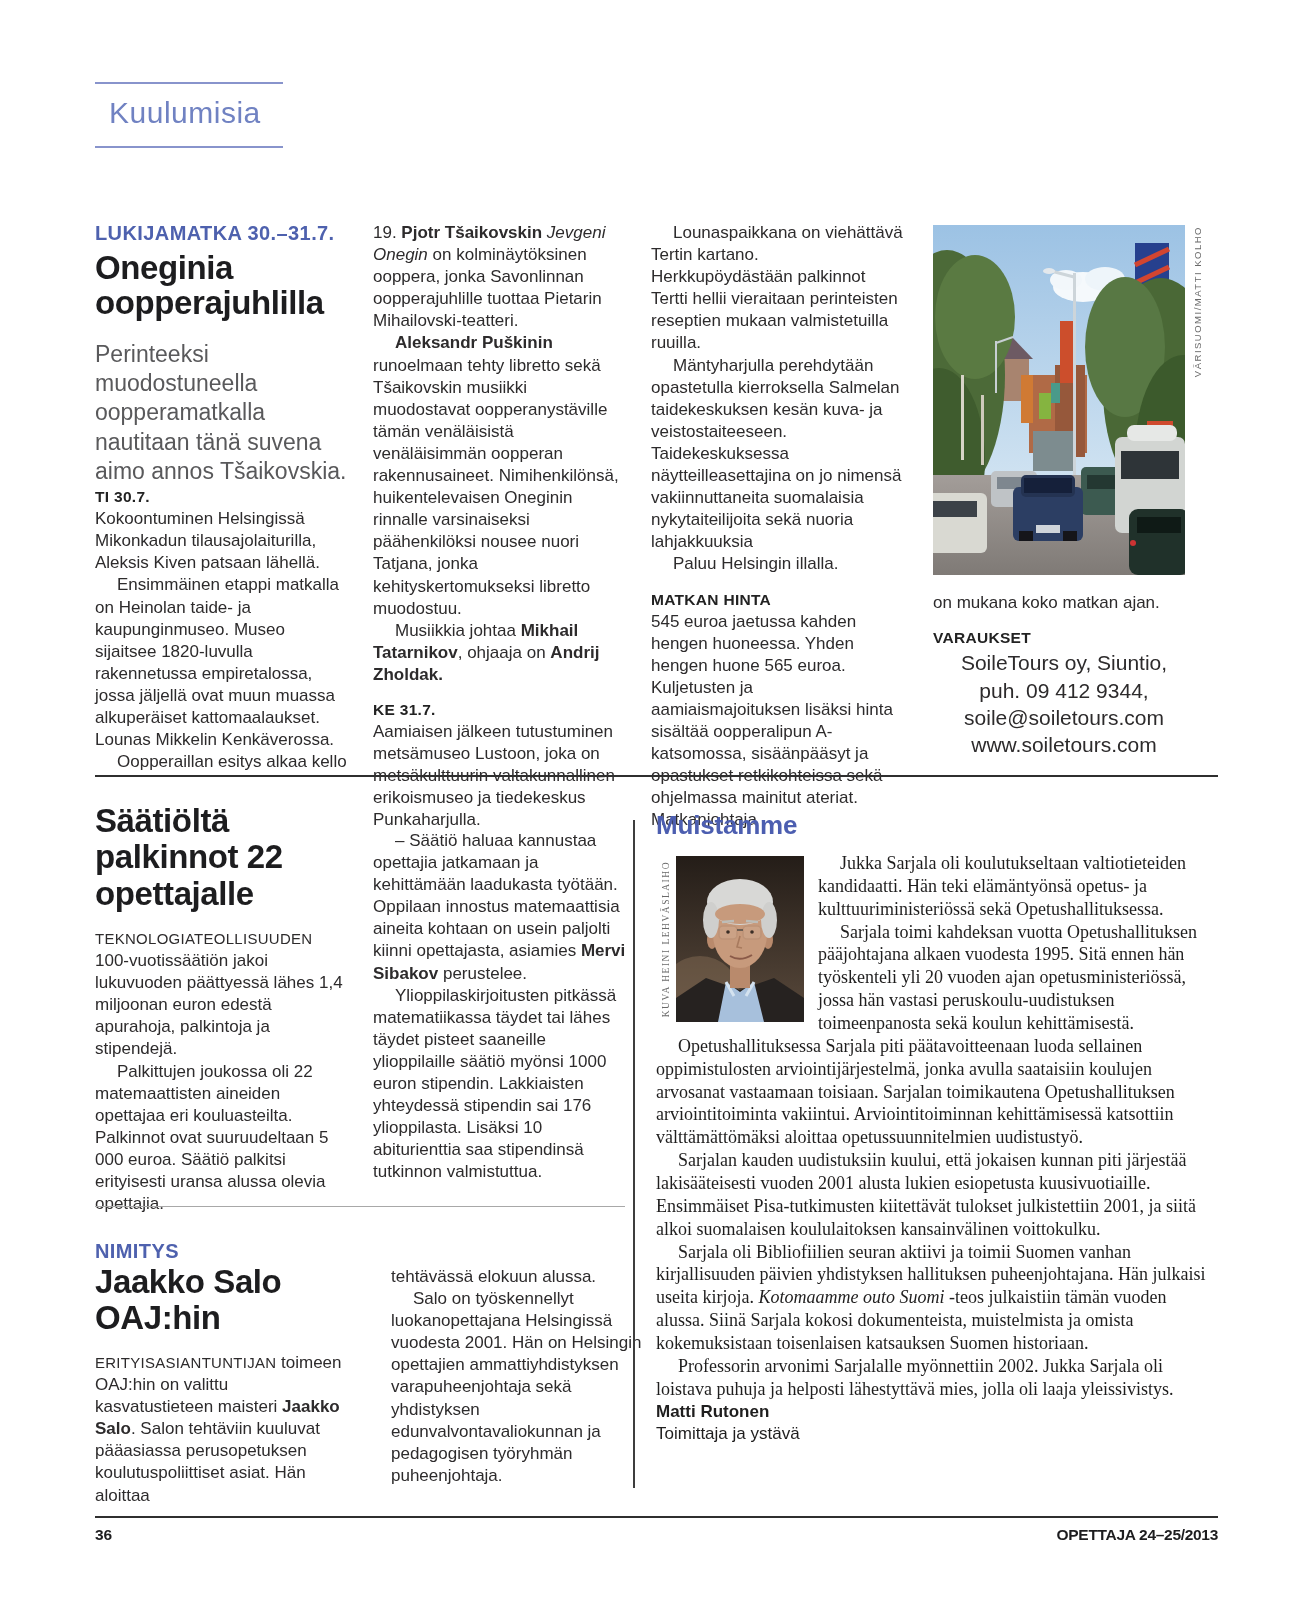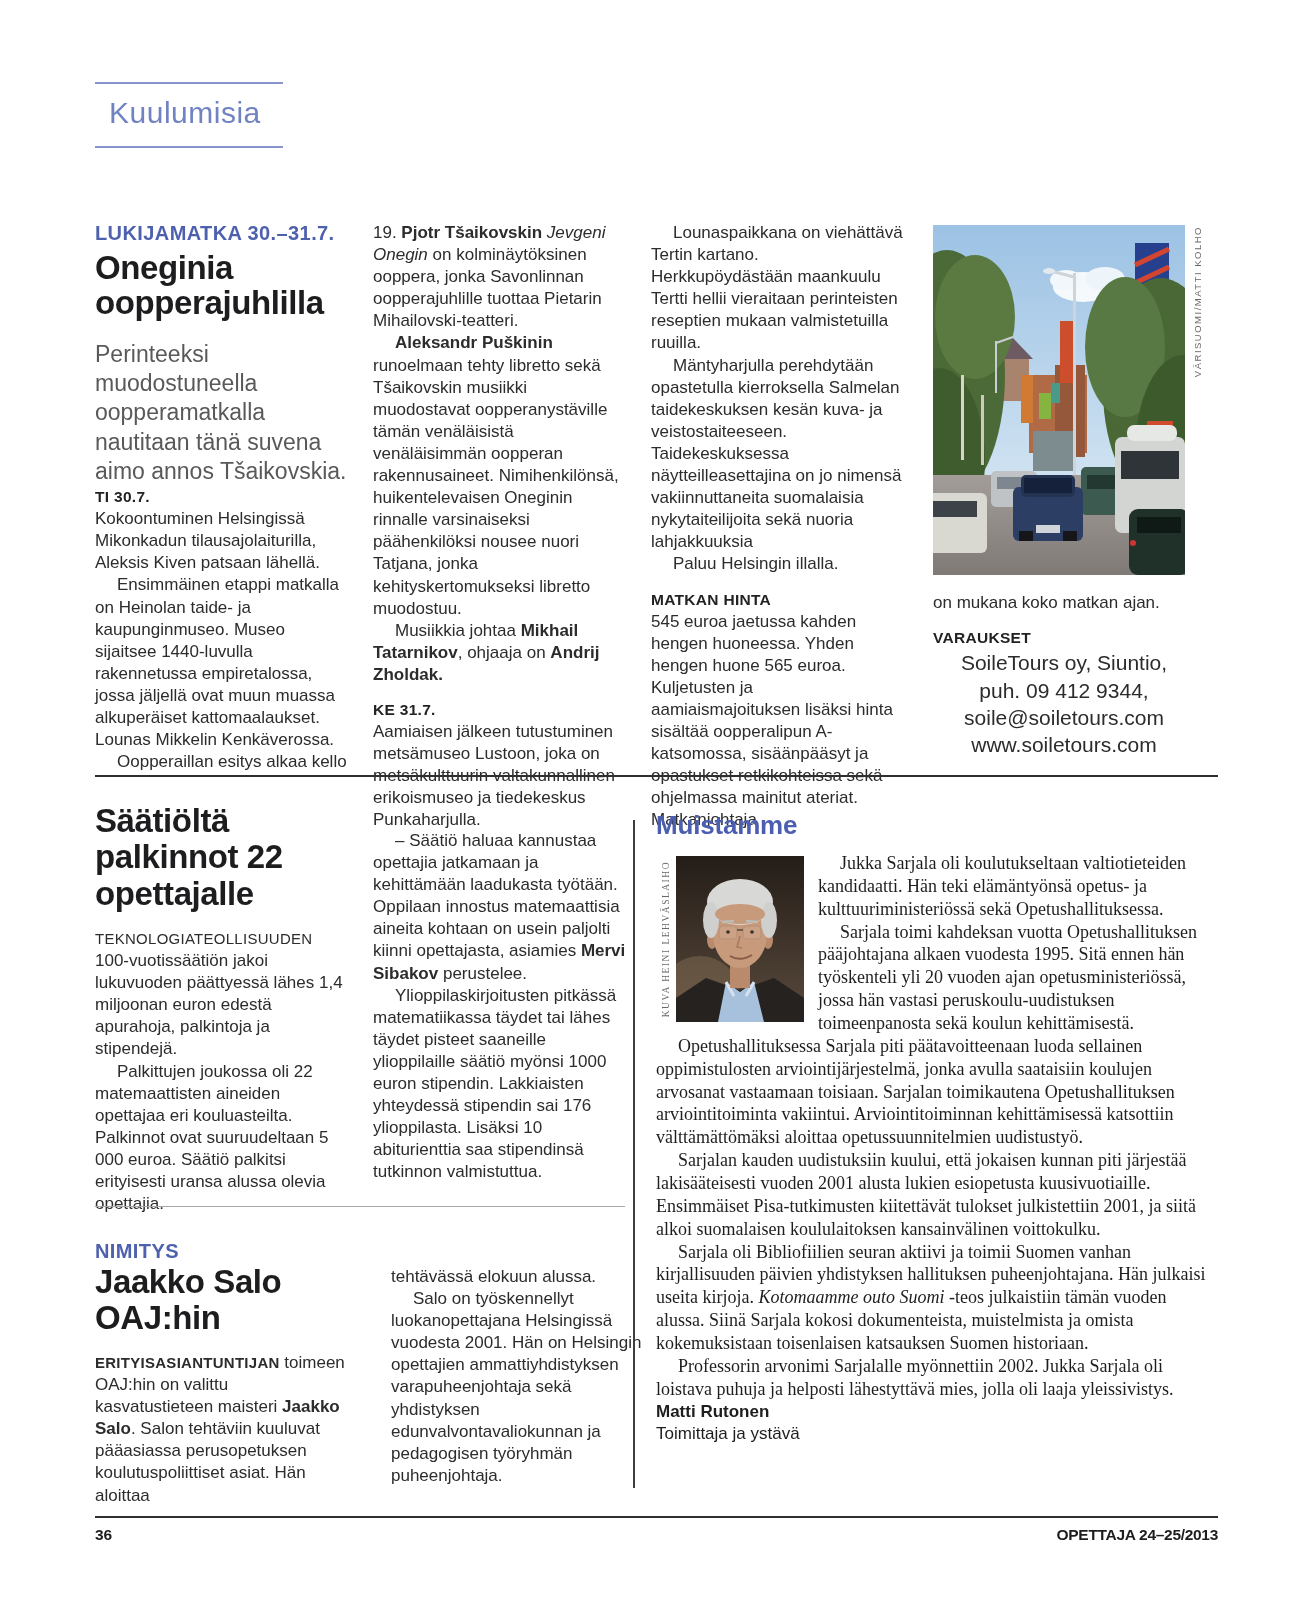--- a/index.html
+++ b/index.html
@@ -42,34 +42,34 @@
   <div class="abs masthead" style="left:109px;top:96px;">Kuulumisia</div>
   <div class="abs blue-rule" style="left:95px;top:146px;width:188px;height:2px;"></div>
 
   <div class="abs kicker" style="left:95px;top:222px;">LUKIJAMATKA 30.–31.7.</div>
   <div class="abs headline" style="left:95px;top:250px;width:262px;">Oneginia oopperajuhlilla</div>
   <div class="abs lede" style="left:95px;top:340px;width:262px;">Perinteeksi muodostuneella oopperamatkalla nautitaan tänä suvena aimo annos Tšaikovskia.</div>
 
   <div class="abs colbody" style="left:95px;top:487px;">
     <h4 class="subhead first">TI 30.7.</h4>
     <p><span>Kokoontuminen Helsingissä Mikonkadun tilausajolaiturilla, Aleksis Kiven patsaan lähellä.</span></p>
-    <p class="ind"><span>Ensimmäinen etappi matkalla on Heinolan taide- ja kaupunginmuseo. Museo sijaitsee 1440-luvulla rakennetussa empiretalossa, jossa jäljellä ovat muun muassa alkuperäiset kattomaalaukset. Lounas Mikkelin Kenkäverossa.</span></p>
+    <p class="ind"><span>Ensimmäinen etappi matkalla on Heinolan taide- ja kaupunginmuseo. Museo sijaitsee 1820-luvulla rakennetussa empiretalossa, jossa jäljellä ovat muun muassa alkuperäiset kattomaalaukset. Lounas Mikkelin Kenkäverossa.</span></p>
     <p class="ind"><span>Oopperaillan esitys alkaa kello</span></p>
   </div>
 
   <div class="abs colbody" style="left:373px;top:222px;">
     <p><span>19. </span><span style="font-weight: 700;">Pjotr Tšaikovskin </span><span style="font-style: italic;">Jevgeni Onegin</span><span> on kolminäytöksinen ooppera, jonka Savonlinnan oopperajuhlille tuottaa Pietarin Mihailovski-teatteri.</span></p>
     <p class="ind"><span style="font-weight: 700;">Aleksandr Puškinin</span><span> runoelmaan tehty libretto sekä Tšaikovskin musiikki muodostavat oopperanystäville tämän venäläisistä venäläisimmän oopperan rakennusaineet. Nimihenkilönsä, huikentelevaisen Oneginin rinnalle varsinaiseksi päähenkilöksi nousee nuori Tatjana, jonka kehityskertomukseksi libretto muodostuu.</span></p>
     <p class="ind"><span>Musiikkia johtaa </span><span style="font-weight: 700;">Mikhail Tatarnikov</span><span>, ohjaaja on </span><span style="font-weight: 700;">Andrij Zholdak.</span></p>
     <h4 class="subhead">KE 31.7.</h4>
     <p><span>Aamiaisen jälkeen tutustuminen metsämuseo Lustoon, joka on metsäkulttuurin valtakunnallinen erikoismuseo ja tiedekeskus Punkaharjulla.</span></p>
   </div>
 
   <div class="abs colbody" style="left:651px;top:222px;">
-    <p class="ind"><span>Lounaspaikkana on viehättävä Tertin kartano. Herkkupöydästään maankuulu Tertti hellii vieraitaan perinteisten reseptien mukaan valmistetuilla ruuilla.</span></p>
+    <p class="ind"><span>Lounaspaikkana on viehättävä Tertin kartano. Herkkupöydästään palkinnot Tertti hellii vieraitaan perinteisten reseptien mukaan valmistetuilla ruuilla.</span></p>
     <p class="ind"><span>Mäntyharjulla perehdytään opastetulla kierroksella Salmelan taidekeskuksen kesän kuva- ja veistostaiteeseen. Taidekeskuksessa näytteilleasettajina on jo nimensä vakiinnuttaneita suomalaisia nykytaiteilijoita sekä nuoria lahjakkuuksia</span></p>
     <p class="ind"><span>Paluu Helsingin illalla.</span></p>
     <h4 class="subhead">MATKAN HINTA</h4>
     <p><span>545 euroa jaetussa kahden hengen huoneessa. Yhden hengen huone 565 euroa. Kuljetusten ja aamiaismajoituksen lisäksi hinta sisältää oopperalipun A-katsomossa, sisäänpääsyt ja opastukset retkikohteissa sekä ohjelmassa mainitut ateriat. Matkanjohtaja</span></p>
   </div>
 
   <div class="abs" style="left:933px;top:225px;width:252px;height:350px;">
     <svg width="252" height="350" viewBox="0 0 252 350">
       <defs>
         <linearGradient id="sky" x1="0" y1="0" x2="0" y2="1">
@@ -163,21 +163,21 @@
   </div>
   <div class="abs colbody" style="left:373px;top:830px;">
     <p class="ind"><span>– Säätiö haluaa kannustaa opettajia jatkamaan ja kehittämään laadukasta työtään. Oppilaan innostus matemaattisia aineita kohtaan on usein paljolti kiinni opettajasta, asiamies </span><span style="font-weight: 700;">Mervi Sibakov</span><span> perustelee.</span></p>
     <p class="ind"><span>Ylioppilaskirjoitusten pitkässä matematiikassa täydet tai lähes täydet pisteet saaneille ylioppilaille säätiö myönsi 1000 euron stipendin. Lakkiaisten yhteydessä stipendin sai 176 ylioppilasta. Lisäksi 10 abiturienttia saa stipendinsä tutkinnon valmistuttua.</span></p>
   </div>
 
   <div class="abs rule-light" style="left:95px;top:1206px;width:530px;height:1px;"></div>
   <div class="abs kicker" style="left:95px;top:1240px;">NIMITYS</div>
   <div class="abs headline-lg" style="left:95px;top:1264px;width:262px;">Jaakko Salo OAJ:hin</div>
   <div class="abs colbody" style="left:95px;top:1352px;">
-    <p><span style="font-weight: 700; font-size: 0.88em; letter-spacing: 0.3px;">ERITYISASIANTUNTIJAN</span><span> toimeen OAJ:hin on valittu kasvatustieteen maisteri </span><span style="font-weight: 700;">Jaakko Salo</span><span>. Salon tehtäviin kuuluvat pääasiassa perusopetuksen koulutuspoliittiset asiat. Hän aloittaa</span></p>
+    <p><span style="font-weight: 400; font-size: 0.88em; letter-spacing: 0.3px;">ERITYISASIANTUNTIJAN</span><span> toimeen OAJ:hin on valittu kasvatustieteen maisteri </span><span style="font-weight: 700;">Jaakko Salo</span><span>. Salon tehtäviin kuuluvat pääasiassa perusopetuksen koulutuspoliittiset asiat. Hän aloittaa</span></p>
   </div>
   <div class="abs colbody" style="left:391px;top:1266px;">
     <p><span>tehtävässä elokuun alussa.</span></p>
     <p class="ind"><span>Salo on työskennellyt luokanopettajana Helsingissä vuodesta 2001. Hän on Helsingin opettajien ammattiyhdistyksen varapuheenjohtaja sekä yhdistyksen edunvalvontavaliokunnan ja pedagogisen työryhmän puheenjohtaja.</span></p>
   </div>
 
   <div class="abs vrule" style="left:633px;top:820px;width:2px;height:668px;"></div>
   <div class="abs m-heading" style="left:656px;top:810px;">Muistamme</div>
 
   <div class="abs serifbody" style="left:656px;top:852px;width:562px;">

